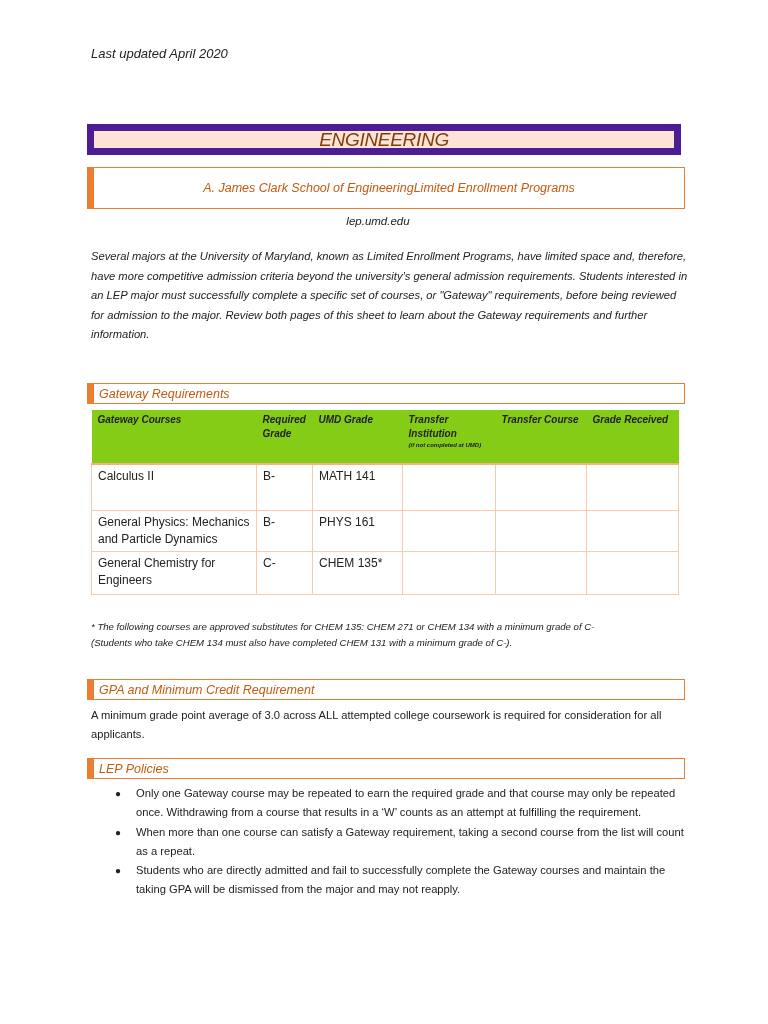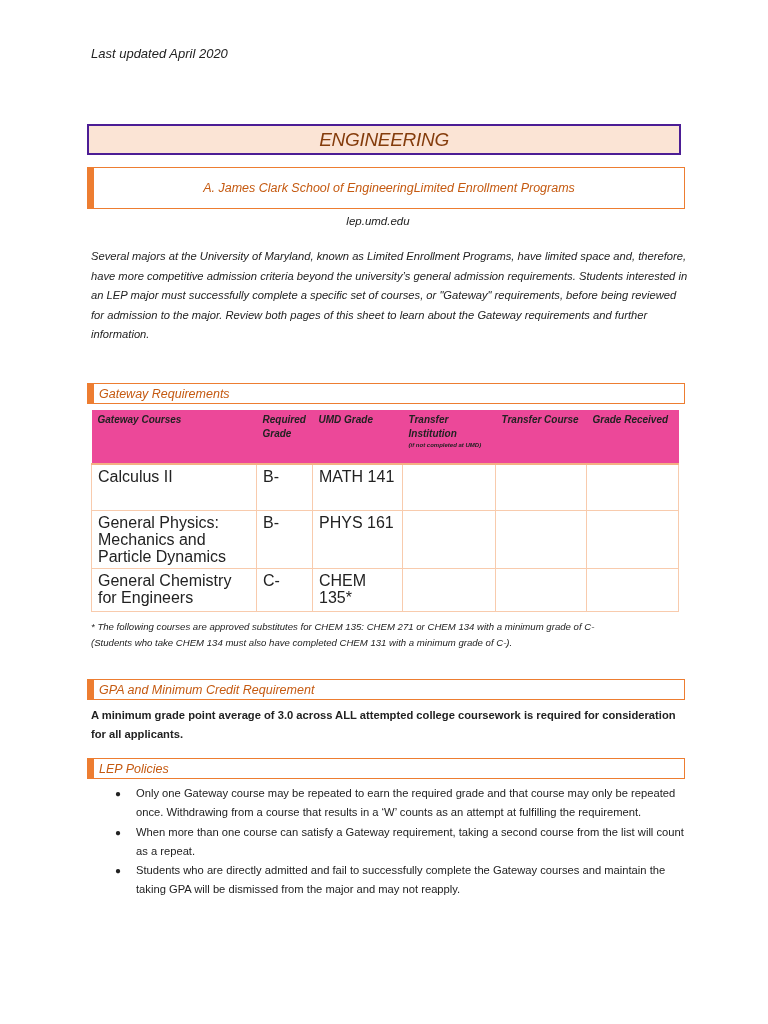--- a/index.html
+++ b/index.html
@@ -3,21 +3,21 @@
   <meta charset="utf-8">
   <style>
     * { box-sizing: border-box; margin: 0; padding: 0; }
     html, body { width: 768px; height: 1024px; background: #ffffff; overflow: hidden; }
     body { position: relative; font-family: "Liberation Sans", sans-serif; color: #222; }
 
     .updated { position: absolute; left: 91px; top: 46px; font-size: 13px; font-style: italic; color: #222; }
 
     .title-box {
       position: absolute; left: 87px; top: 124px; width: 594px; height: 31px;
-      background: #fbe4d5; border: 2px solid #4c1d95;
+      background: #fbe4d5; border: 7px solid #4c1d95;
       display: flex; align-items: center; justify-content: center;
     }
     .title-box span { font-size: 19px; font-style: italic; color: #843c0c; letter-spacing: -0.3px; }
 
     .school-box {
       position: absolute; left: 87px; top: 167px; width: 598px; height: 42px;
       border: 1px solid #ed7d31; border-left: 7px solid #ed7d31;
       display: flex; align-items: center; justify-content: center;
     }
     .school-box span { font-size: 12.5px; font-style: italic; color: #c55a11; line-height: 19px; }
@@ -34,42 +34,42 @@
       border: 1px solid #ed7d31; border-left: 7px solid #ed7d31;
       display: flex; align-items: center; padding-left: 5px;
     }
     .section-head span { font-size: 12.5px; font-style: italic; color: #c55a11; }
 
     .gw-table {
       position: absolute; left: 91px; top: 410px; width: 587px;
       border-collapse: collapse; table-layout: fixed;
     }
     .gw-table th {
-      background: #ec4899; text-align: left; vertical-align: top;
+      background: #84cc16; text-align: left; vertical-align: top;
       font-size: 10px; font-weight: bold; font-style: italic; color: #222;
       padding: 3px 6px; height: 54px; line-height: 14px;
       border-bottom: 2px solid #f4b183;
     }
     .gw-table th small { display: block; font-size: 6px; font-weight: bold; font-style: italic; line-height: 8px; }
     .gw-table td {
-      font-size: 16px; color: #222; vertical-align: top; padding: 3px 6px;
+      font-size: 12px; color: #222; vertical-align: top; padding: 3px 6px;
       border: 1px solid #f8cbad; line-height: 17px;
     }
     .gw-table tr.r1 td { height: 46px; }
     .gw-table tr.r2 td { height: 35px; }
     .gw-table tr.r3 td { height: 43px; }
 
     .footnote {
       position: absolute; left: 91px; top: 619px; width: 600px;
       font-size: 9.6px; font-style: italic; line-height: 16px; color: #222;
     }
 
     .gpa-text {
       position: absolute; left: 91px; top: 706px; width: 600px;
-      font-size: 11.2px; line-height: 18.5px; color: #222; font-weight: bold;
+      font-size: 11.2px; line-height: 18.5px; color: #222;
     }
 
     .policies {
       position: absolute; left: 115px; top: 784px; width: 570px; list-style: none;
     }
     .policies li {
       position: relative; padding-left: 21px; font-size: 11.2px; line-height: 19.3px; color: #222;
     }
     .policies li .bullet { position: absolute; left: 0; top: 0; font-size: 10px; }
   </style>

